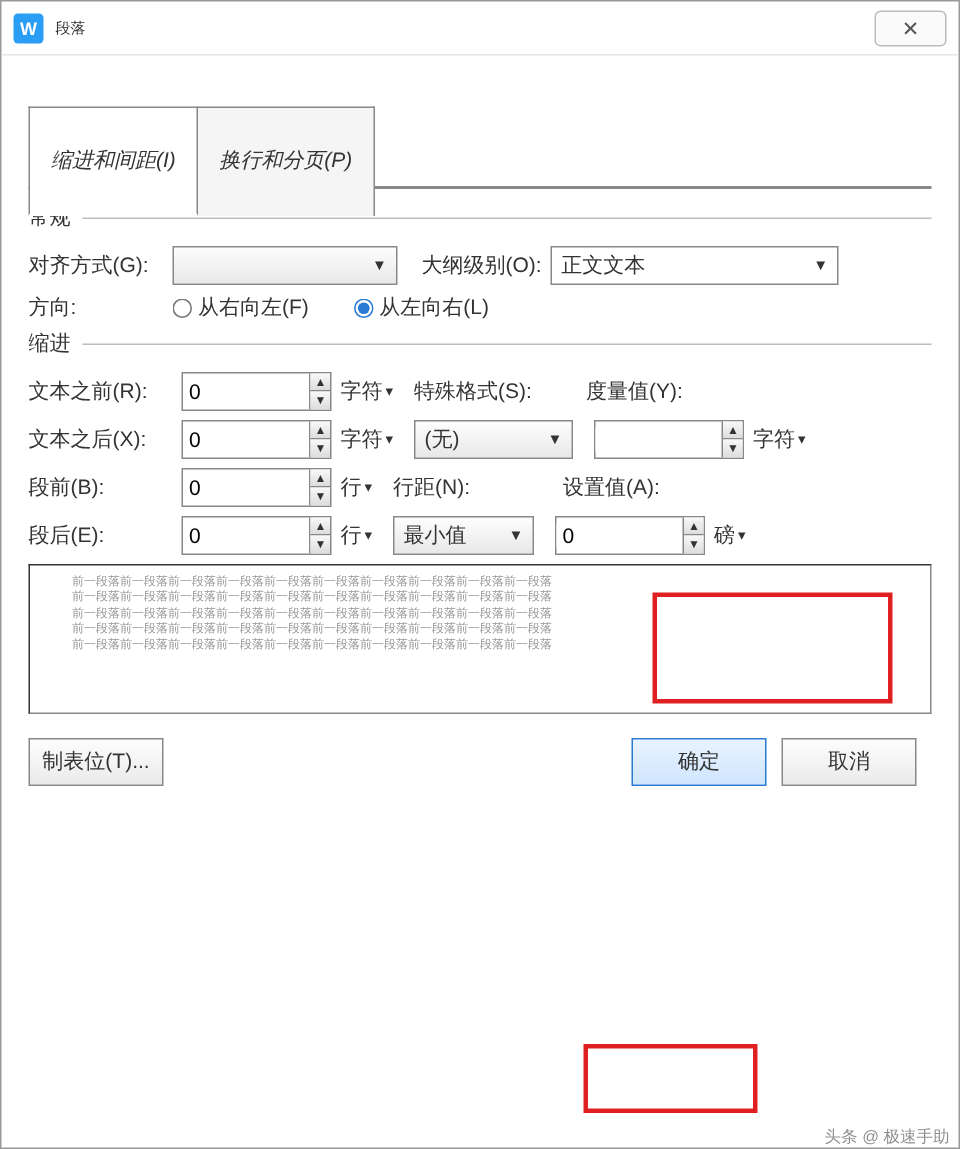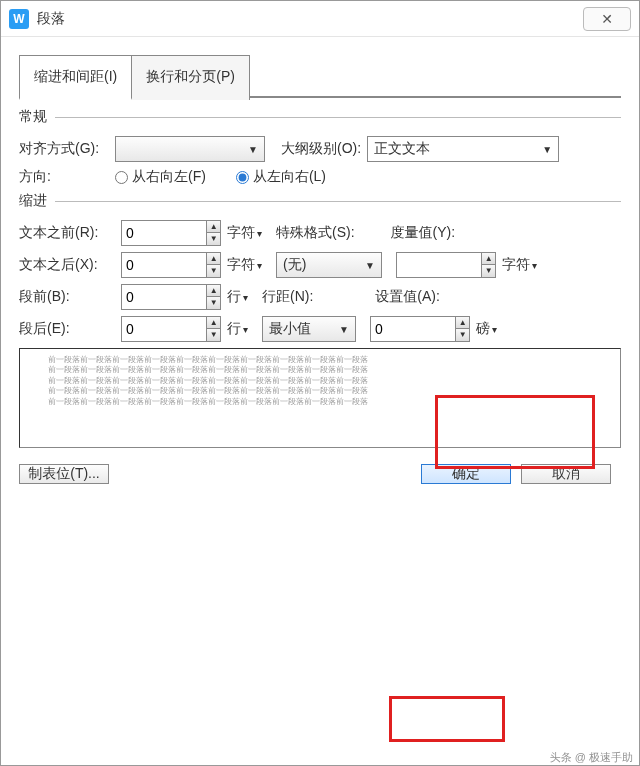--- a/index.html
+++ b/index.html
@@ -2,28 +2,28 @@
 <html><head>
 <meta charset="utf-8">
 <style>
 * { box-sizing: border-box; font-family: "Microsoft YaHei", SimSun, sans-serif; }
 body { margin: 0; background: #fff; width: 640px; height: 766px; overflow: hidden; font-size: 14px; color: #333; }
 
 
 .window { position: relative; width: 640px; height: 766px; border: 1px solid #999; background: #fff; }
 .titlebar { height: 36px; display: flex; align-items: center; padding: 0 8px; border-bottom: 1px solid #e5e5e5; }
 .app-icon { width: 20px; height: 20px; background: #2a9df4; border-radius: 3px; display: inline-flex; align-items: center; justify-content: center; color: #fff; font-weight: bold; font-size: 12px; margin-right: 8px; }
-.title { flex: 1; font-size: 14px; font-family: Liberation Mono, monospace; }
+.title { flex: 1; font-size: 10px; font-family: Liberation Mono, monospace; }
 .close-btn { width: 48px; height: 24px; border: 1px solid #bbb; border-radius: 4px; background: #fafafa; display: inline-flex; align-items: center; justify-content: center; font-size: 14px; color: #555; cursor: pointer; }
 
 .client { padding: 14px 18px 10px 18px; }
 
 
 .tabs { display: flex; border-bottom: 2px solid #888; margin-bottom: 10px; }
-.tab { padding: 12px 14px; border: 1px solid #888; border-bottom: none; margin-right: 0; background: #f5f5f5; cursor: pointer; position: relative; top: 4px; }
+.tab { padding: 26px 14px; border: 1px solid #888; border-bottom: none; margin-right: 0; background: #f5f5f5; cursor: pointer; position: relative; top: 20px; font-style: italic; }
 .tab.active { background: #fff; border-bottom: 2px solid #fff; font-weight: 500; }
 .tab:not(.active) { border-left: none; }
 
 
 .section { margin-top: 6px; }
 .sect-title { display: flex; align-items: center; margin: 6px 0 10px 0; }
 .sect-title span { white-space: nowrap; }
 .sect-title .rule { flex: 1; height: 1px; background: #bbb; margin-left: 8px; }
 
 .row { display: flex; align-items: center; margin: 6px 0; }
@@ -52,21 +52,21 @@
 
 .radio-group label { margin-right: 30px; display: inline-flex; align-items: center; }
 
 
 .preview-box { border: 1px inset #888; height: 100px; background: #fff; overflow: hidden; padding: 6px 28px; font-size: 8px; line-height: 1.3; color: #999; font-family: SimSun, serif; }
 .preview-box .main-line { color: #222; text-align: left; }
 
 
 .footer { display: flex; align-items: center; margin-top: 16px; }
 .footer .gap { flex: 1; }
-.btn { min-width: 90px; height: 20px; border: 1px solid #888; background: linear-gradient(#fdfdfd,#eaeaea); display: inline-flex; align-items: center; justify-content: center; cursor: pointer; margin-right: 10px; }
+.btn { min-width: 90px; height: 32px; border: 1px solid #888; background: linear-gradient(#fdfdfd,#eaeaea); display: inline-flex; align-items: center; justify-content: center; cursor: pointer; margin-right: 10px; }
 .btn.primary { border: 1px solid #2a7ad4; background: linear-gradient(#e9f3ff, #cfe5ff); }
 
 
 .redbox { position: absolute; border: 3px solid #e02020; pointer-events: none; }
 .red1 { left: 434px; top: 394px; width: 160px; height: 74px; }
 .red2 { left: 388px; top: 695px; width: 116px; height: 46px; }
 
 .watermark { position: absolute; right: 6px; bottom: 0; font-size: 11px; color: rgba(0,0,0,0.45); }
 </style>
 </head>

